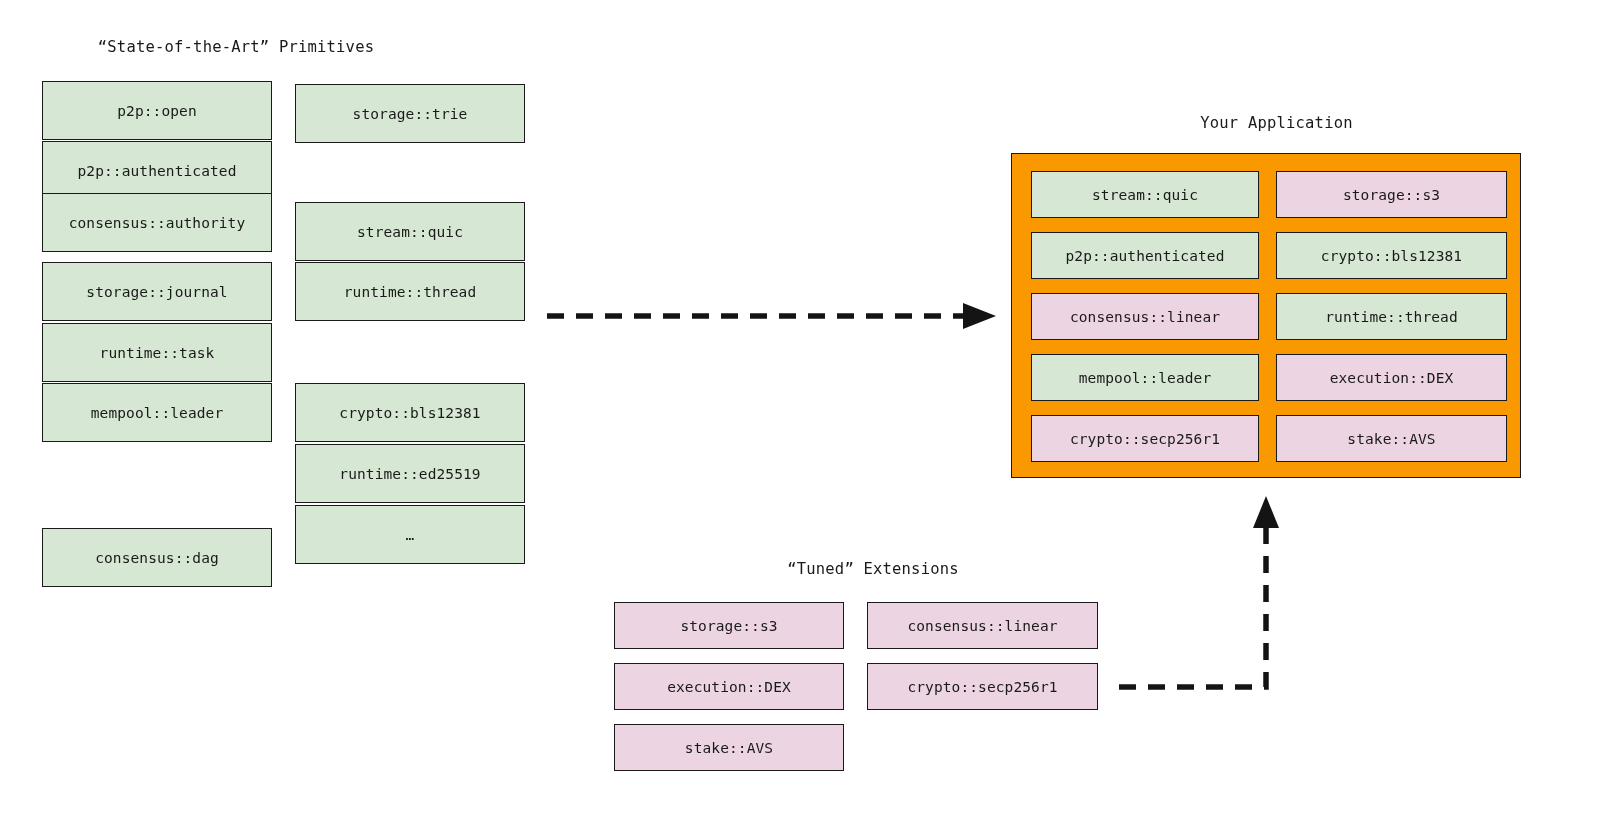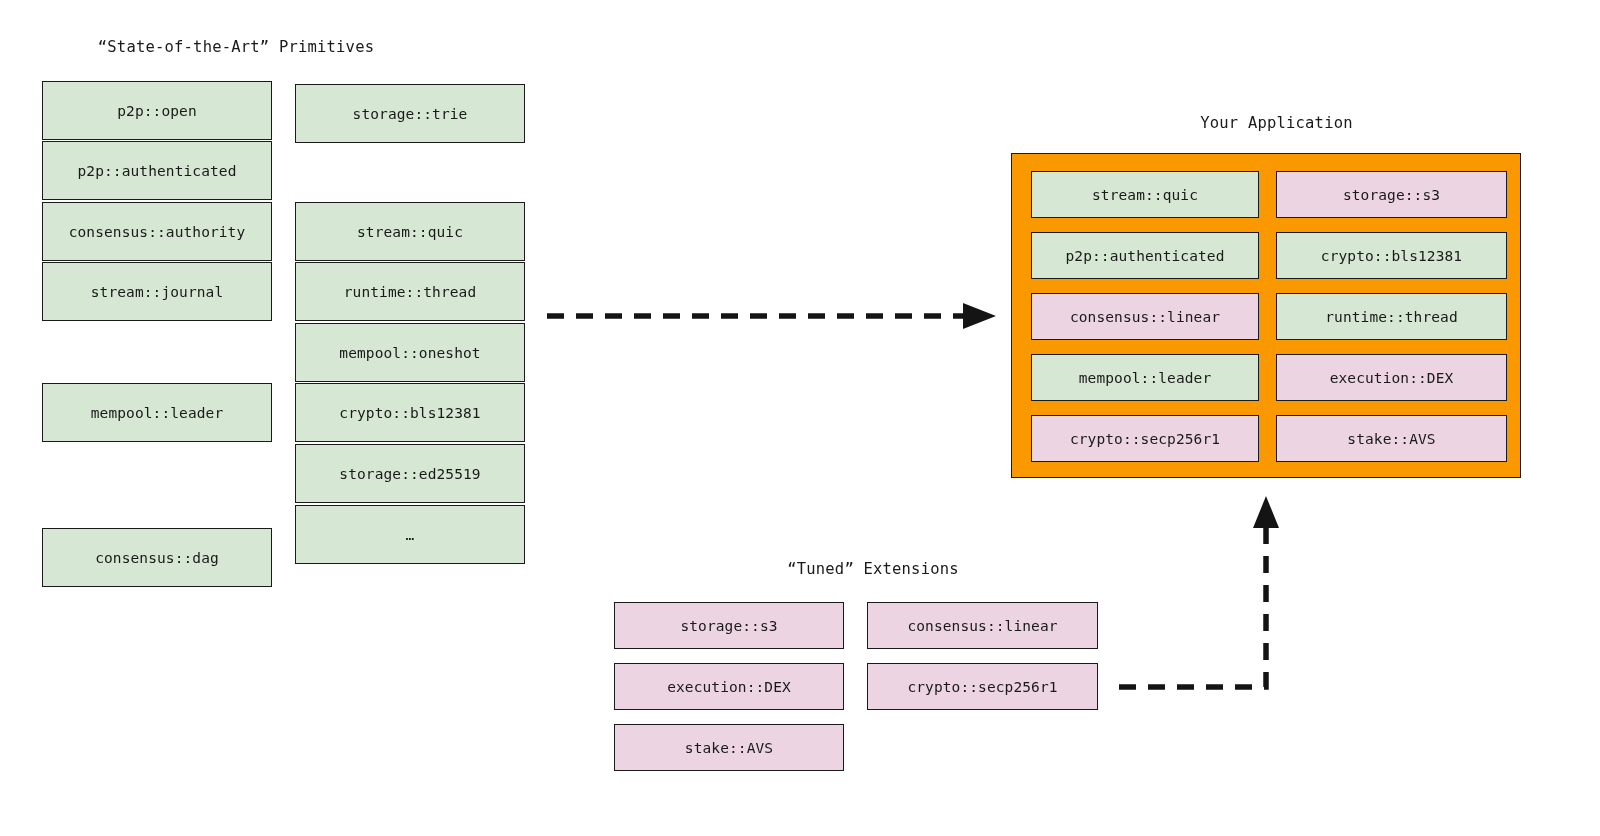--- a/index.html
+++ b/index.html
@@ -100,31 +100,31 @@
 <div class="stage">
 
   <div class="section-title" id="title-primitives">“State-of-the-Art” Primitives</div>
 
   <div class="section-title" id="title-extensions">“Tuned” Extensions</div>
 
   <div class="section-title" id="title-application">Your Application</div>
 
   <div class="node green prim-col1 prim-row" style="top:81px">p2p::open</div>
   <div class="node green prim-col1 prim-row" style="top:141px">p2p::authenticated</div>
-  <div class="node green prim-col1 prim-row" style="top:202px">consensus::authority</div>
-  <div class="node green prim-col1 prim-row" style="top:262px">stream::journal</div>
+  <div class="node green prim-col1 prim-row" style="top:193px">consensus::authority</div>
+  <div class="node green prim-col1 prim-row" style="top:262px">storage::journal</div>
+  <div class="node green prim-col1 prim-row" style="top:323px">runtime::task</div>
   <div class="node green prim-col1 prim-row" style="top:383px">mempool::leader</div>
   <div class="node green prim-col1 prim-row" style="top:528px">consensus::dag</div>
 
   <div class="node green prim-col2 prim-row" style="top:84px">storage::trie</div>
   <div class="node green prim-col2 prim-row" style="top:202px">stream::quic</div>
   <div class="node green prim-col2 prim-row" style="top:262px">runtime::thread</div>
-  <div class="node green prim-col2 prim-row" style="top:323px">mempool::oneshot</div>
   <div class="node green prim-col2 prim-row" style="top:383px">crypto::bls12381</div>
-  <div class="node green prim-col2 prim-row" style="top:444px">storage::ed25519</div>
+  <div class="node green prim-col2 prim-row" style="top:444px">runtime::ed25519</div>
   <div class="node green prim-col2 prim-row" style="top:505px">…</div>
 
   <div id="app-panel"></div>
 
   <div class="node green app-col1 app-row" style="top:171px">stream::quic</div>
   <div class="node green app-col1 app-row" style="top:232px">p2p::authenticated</div>
   <div class="node pink  app-col1 app-row" style="top:293px">consensus::linear</div>
   <div class="node green app-col1 app-row" style="top:354px">mempool::leader</div>
   <div class="node pink  app-col1 app-row" style="top:415px">crypto::secp256r1</div>
 

